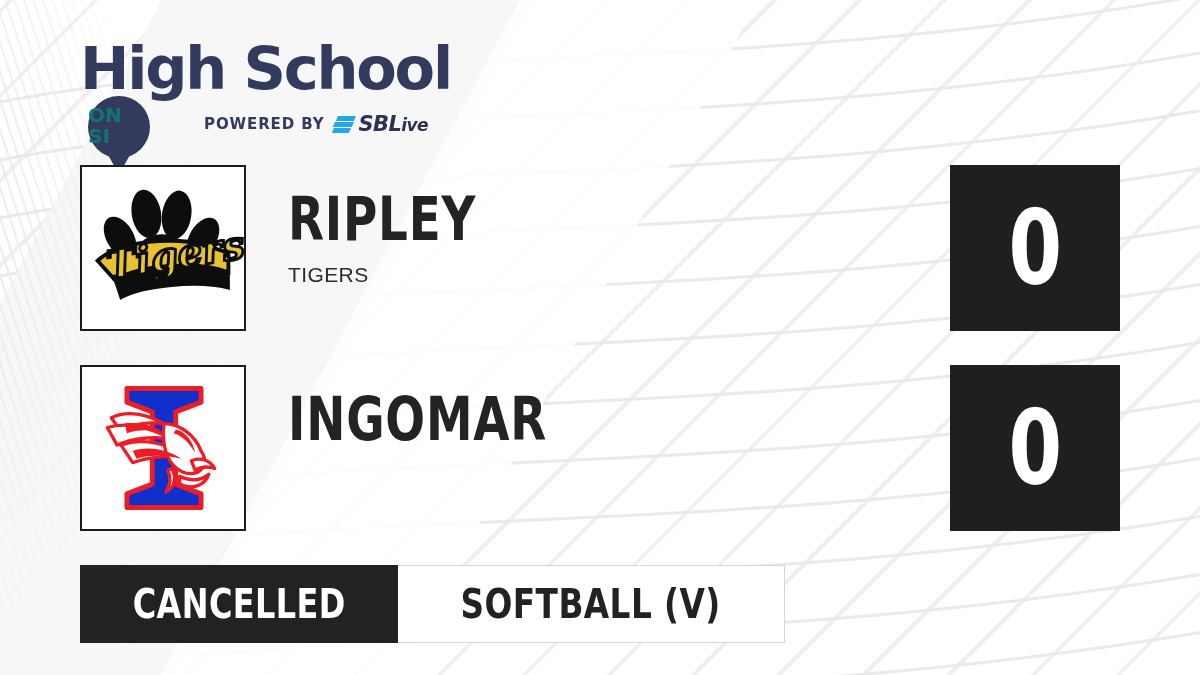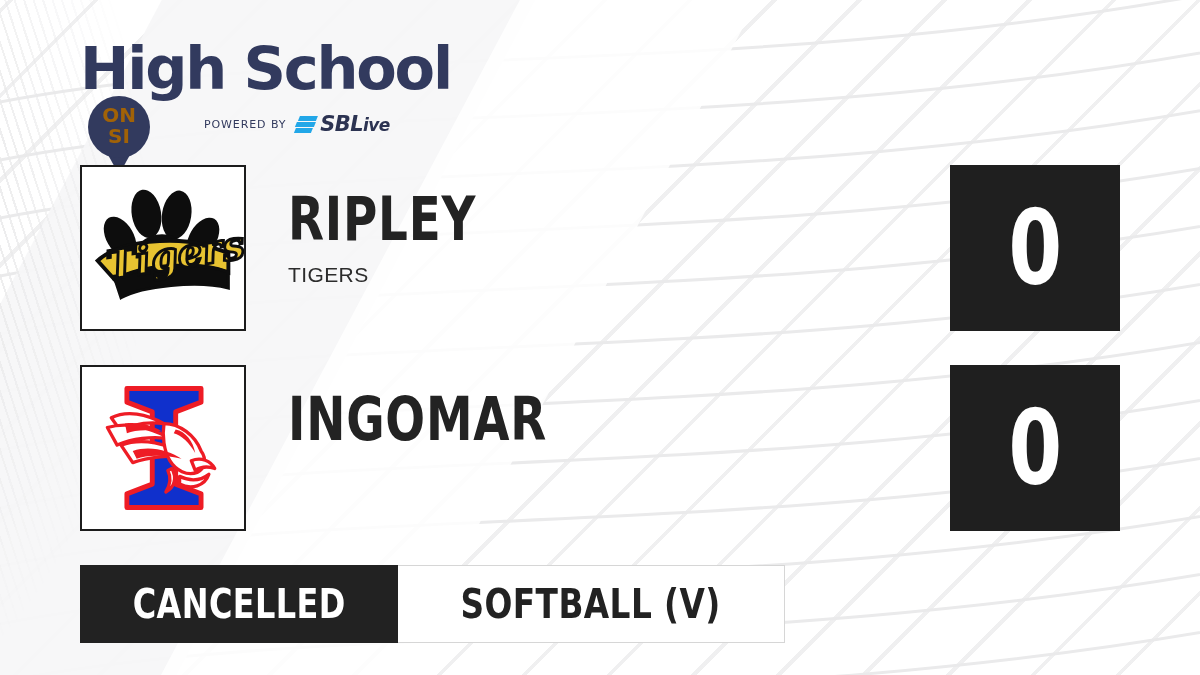--- a/index.html
+++ b/index.html
@@ -114,41 +114,40 @@
     left: 18px; top: 42px;
     width: 26px; height: 26px;
     background: #323a5e;
     transform: rotate(45deg) skew(16deg,16deg);
     border-radius: 0 0 6px 0;
   }
   .pin-txt {
     position: absolute;
     left: 0; top: 9px;
     width: 62px;
-    text-align: center;
-    color: #a16207;
+    color: #0f766e;
     font-family: "DejaVu Sans", sans-serif;
     font-weight: 700;
     font-size: 20px;
     line-height: 21px;
     letter-spacing: 0px;
     z-index: 2;
   }
   .powered {
     position: absolute;
     left: 124px;
     top: 74px;
     display: flex;
     align-items: center;
     gap: 9px;
   }
   .powered-label {
     font-family: "DejaVu Sans", sans-serif;
-    font-weight: 400;
-    font-size: 11px;
+    font-weight: 700;
+    font-size: 15px;
     letter-spacing: .9px;
     color: #323a5e;
   }
   .sbl {
     display: flex;
     align-items: center;
     gap: 3px;
   }
   .sbl-mark {
     width: 22px; height: 19px;

